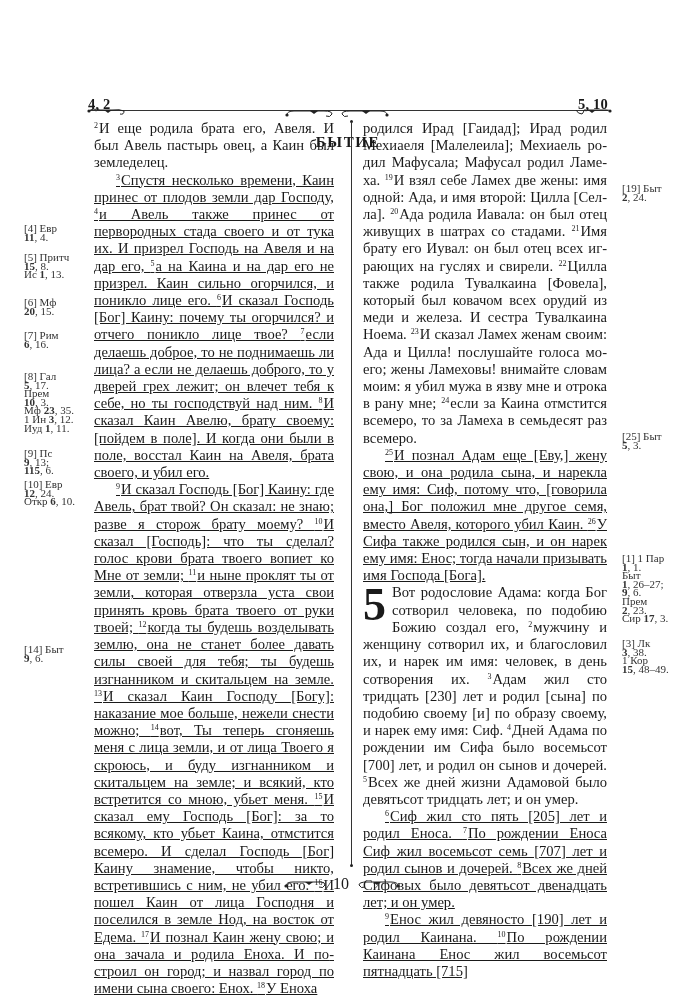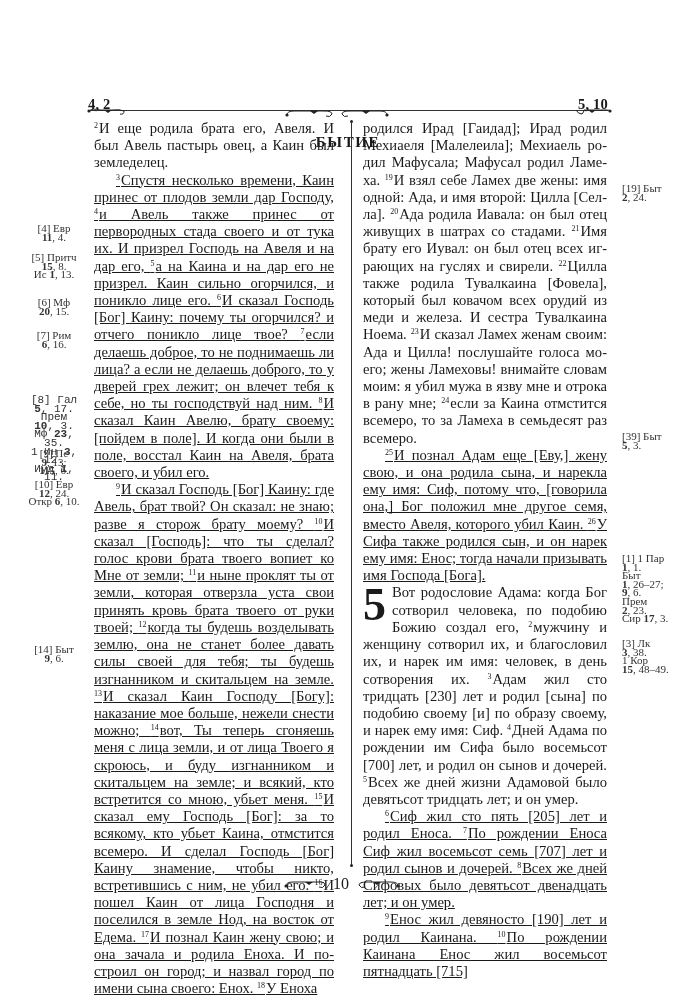--- a/index.html
+++ b/index.html
@@ -25,21 +25,21 @@
   .col p { margin: 0; }
   .col p.indent { text-indent: 22px; text-decoration: underline; }
   .vn { font-size: 8px; vertical-align: 5px; line-height: 0; margin-right: 1px; }
   .divider { position: absolute; left: 351px; top: 122px; width: 1px; height: 743px; background: #333; }
   .divider-dot { position: absolute; width: 3px; height: 3px; border-radius: 50%; background: #222; left: 350px; }
 
   .chapnum { float: left; font-size: 46px; line-height: 38px; font-weight: bold; margin: 2px 6px 0 0; }
 
   
   .ref { position: absolute; font-size: 11px; line-height: 8.6px; color: #333; margin-top: 8px; }
-  .ref-l { text-align: center; width: 60px; left: 24px; }
+  .ref-l { text-align: left; width: 60px; left: 24px; }
   .ref-r { text-align: left; width: 60px; left: 622px; }
   .ref b { font-weight: bold; }
 
   
   .pagenum { position: absolute; left: 0; width: 682px; top: 875px; text-align: center; font-size: 16px; }
 </style>
 </head>
 <body>
 
 <div class="page">
@@ -99,21 +99,21 @@
         <div>Ис <b>1</b>, 13.</div>
       </div>
       <div class="ref ref-l" style="top: 290px;">
         <div>[6] Мф</div>
         <div><b>20</b>, 15.</div>
       </div>
       <div class="ref ref-l" style="top: 323px;">
         <div>[7] Рим</div>
         <div><b>6</b>, 16.</div>
       </div>
-      <div class="ref ref-l" style="top: 388px; font-family: Liberation Mono, monospace;">
+      <div class="ref ref-l" style="top: 364px;">
         <div>[8] Гал</div>
         <div><b>5</b>, 17.</div>
         <div>Прем</div>
         <div><b>10</b>, 3.</div>
         <div>Мф <b>23</b>, 35.</div>
         <div>1 Ин <b>3</b>, 12.</div>
         <div>Иуд <b>1</b>, 11.</div>
       </div>
       <div class="ref ref-l" style="top: 441px;">
         <div>[9] Пс</div>
@@ -129,21 +129,21 @@
         <div>[14] Быт</div>
         <div><b>9</b>, 6.</div>
       </div>
     </div>
   <div id="refs-right">
       <div class="ref ref-r" style="top: 176px;">
         <div>[19] Быт</div>
         <div><b>2</b>, 24.</div>
       </div>
       <div class="ref ref-r" style="top: 424px;">
-        <div>[39] Быт</div>
+        <div>[25] Быт</div>
         <div><b>5</b>, 3.</div>
       </div>
       <div class="ref ref-r" style="top: 546px;">
         <div>[1] 1 Пар</div>
         <div><b>1</b>, 1.</div>
         <div>Быт</div>
         <div><b>1</b>, 26–27;</div>
         <div><b>9</b>, 6.</div>
         <div>Прем</div>
         <div><b>2</b>, 23.</div>

